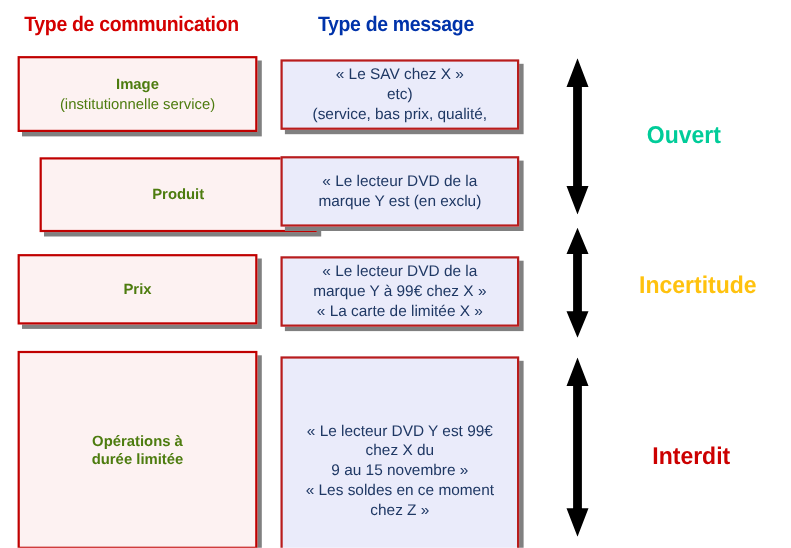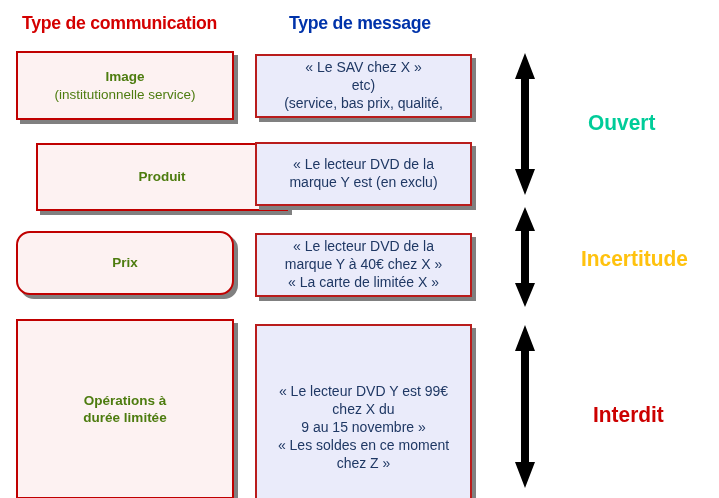--- a/index.html
+++ b/index.html
@@ -76,21 +76,21 @@
   .ttl {
     font-weight: bold;
   }
   .sub {
     font-weight: normal;
   }
 
   
   #box-left-0 { left: 16px; top: 51px;  width: 218px; height: 69px; }
   #box-left-1 { left: 16px; top: 143px; width: 252px; height: 68px; margin-left: 20px; }
-  #box-left-2 { left: 16px; top: 231px; width: 218px; height: 64px; border-radius: 14px; }
+  #box-left-2 { left: 16px; top: 231px; width: 218px; height: 64px; }
   #box-left-3 { left: 16px; top: 319px; width: 218px; height: 180px; }
 
   
   #box-right-0 { left: 255px; top: 54px;  width: 217px; height: 64px; }
   #box-right-1 { left: 255px; top: 142px; width: 217px; height: 64px; }
   #box-right-2 { left: 255px; top: 233px; width: 217px; height: 64px; }
   #box-right-3 { left: 255px; top: 324px; width: 217px; height: 208px; }
 
   
   .arrow {
@@ -152,21 +152,21 @@
   </div>
 
   <div class="box box-left" id="box-left-2">
     <div class="box-inner">
       <div class="ttl">Prix</div>
     </div>
   </div>
   <div class="box box-right" id="box-right-2">
     <div class="box-inner">
       <div>« Le lecteur DVD de la</div>
-      <div>marque Y à 40€ chez X »</div>
+      <div>marque Y à 99€ chez X »</div>
       <div>« La carte de limitée X »</div>
     </div>
   </div>
 
   <div class="box box-left" id="box-left-3">
     <div class="box-inner">
       <div class="ttl">Opérations à</div>
       <div class="ttl">durée limitée</div>
     </div>
   </div>

